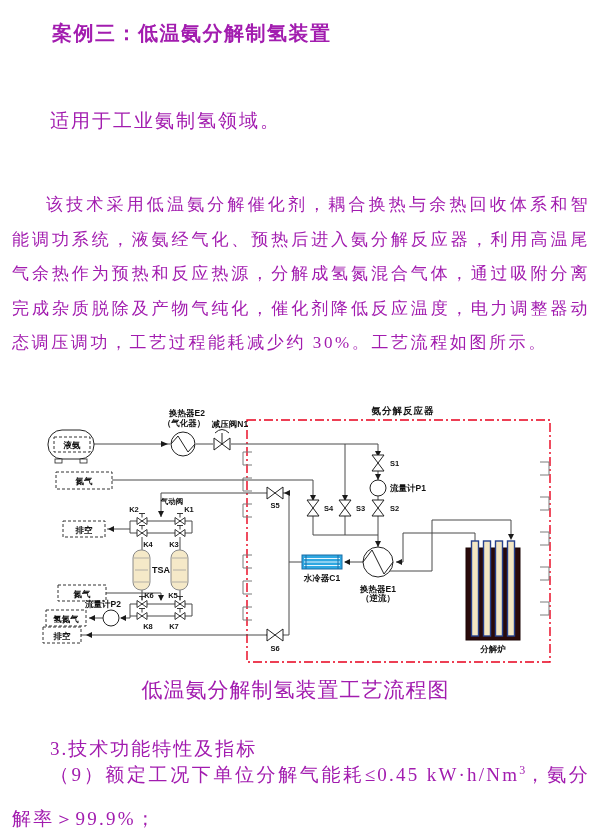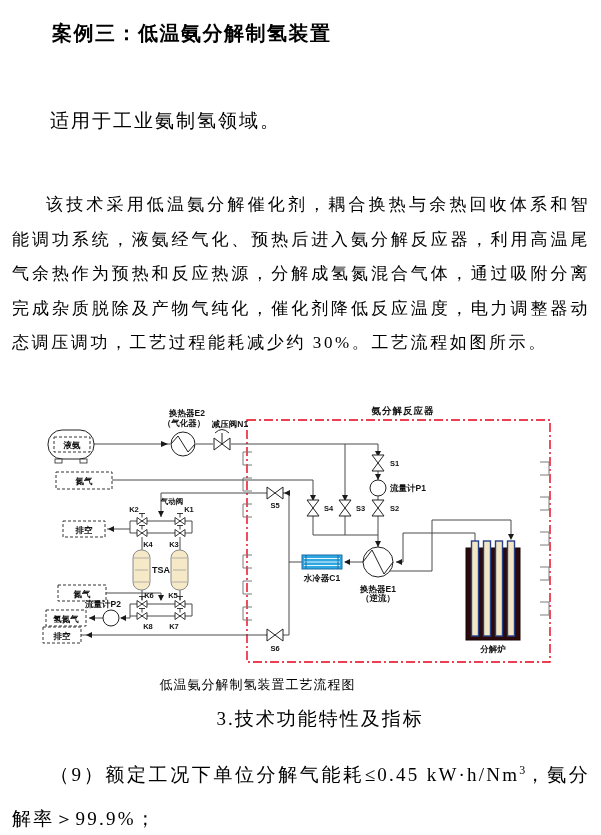--- a/index.html
+++ b/index.html
@@ -1,27 +1,27 @@
 <!DOCTYPE html>
 <html><head>
 <meta charset="utf-8">
 <style>
   html,body{margin:0;padding:0;background:#e9e9e9;}
   .page{
     position:relative;width:601px;height:835px;margin:0 auto;background:#fff;
-    font-family:"Liberation Serif","DejaVu Serif",serif;color:#000000;overflow:hidden;
+    font-family:"Liberation Serif","DejaVu Serif",serif;color:#a21caf;overflow:hidden;
   }
   .tblock{position:absolute;left:12px;width:578px;}
   .doc-title{top:18px;font-size:20px;font-weight:bold;text-indent:2em;letter-spacing:1.5px;line-height:30px;}
   .line1{top:63px;}  .line2{top:108px;}  .line3{top:153px;}
   .stline{font-size:19px;text-indent:2em;letter-spacing:2px;line-height:26px;}
   .bodypara{top:188px;font-size:17px;line-height:34.5px;letter-spacing:2.6px;
     text-align:justify;text-indent:2em;}
-  .caption{position:absolute;left:0;top:676px;width:515px;text-align:center;font-size:13px;letter-spacing:1px;}
-  .h3line{top:706px;text-align:center;}
+  .caption{position:absolute;left:0;top:676px;width:515px;text-align:center;font-size:21px;letter-spacing:1px;padding-left:38px;}
+  .h3line{top:736px;}
   .specpara{top:748px;font-size:19px;line-height:44px;letter-spacing:2.2px;text-align:justify;text-indent:2em;}
   .specpara sup{font-size:12px;letter-spacing:0;}
   .diagram{position:absolute;left:0;top:400px;width:601px;height:272px;}
   svg text{font-family:"Liberation Sans","DejaVu Sans",sans-serif;}
   .lbl{font-size:8.5px;font-weight:bold;fill:#111;}
   .lbl-sm{font-size:7.5px;font-weight:bold;fill:#111;}
   .pipe{stroke:#4a4a4a;stroke-width:1;fill:none;}
   .sym{stroke:#222;stroke-width:1;fill:#fff;}
   .arrow{fill:#1a1a1a;stroke:none;}
   .srcbox{fill:#fff;stroke:#333;stroke-width:1;stroke-dasharray:3 2;}

